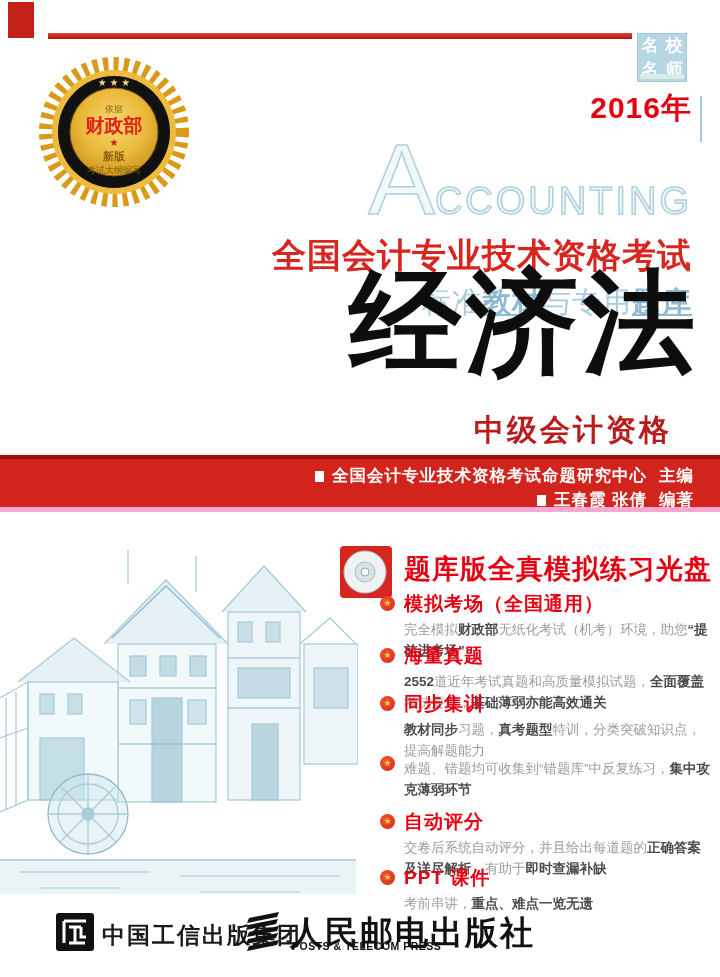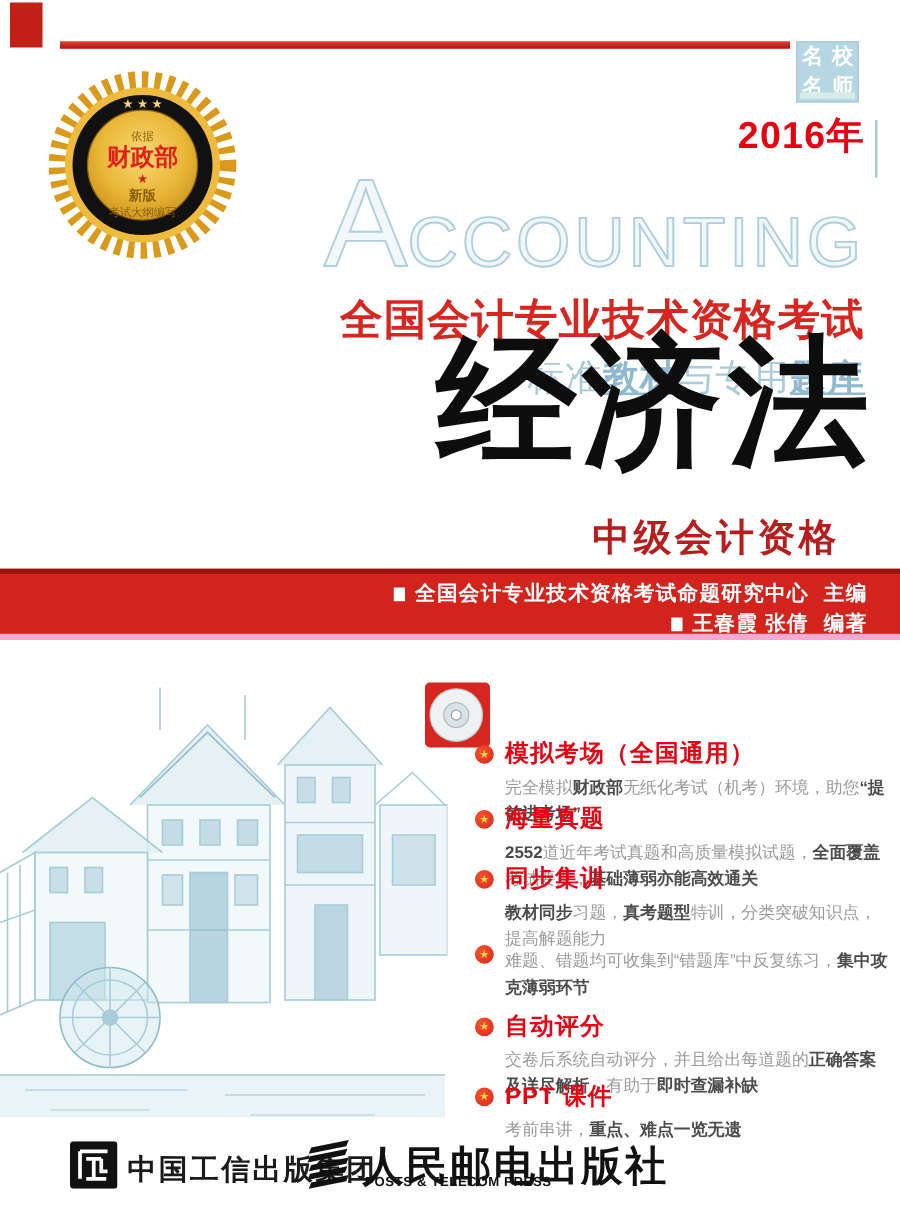--- a/index.html
+++ b/index.html
@@ -16,21 +16,21 @@
   .seal span{color:#ffffff;font-weight:bold;font-size:17px;line-height:1;
              font-family:"DejaVu Serif",serif;}
   .seal::after{content:"";position:absolute;left:2px;right:2px;bottom:2px;height:5px;background:#d9ece6;}
 
   
   .header-right{position:absolute;right:28px;top:88px;width:460px;text-align:right;}
   .year{font-size:30px;font-weight:bold;color:#e60012;letter-spacing:1px;}
   .accounting{margin-top:0;white-space:nowrap;line-height:1;
               color:rgba(183,211,226,0.18);-webkit-text-stroke:1.5px #aecfdf;}
   .accounting .big-a{font-size:100px;font-weight:400;letter-spacing:0;}
-  .accounting .rest{font-size:56px;letter-spacing:3px;}
+  .accounting .rest{font-size:38px;letter-spacing:3px;}
   .exam-title{margin-top:4px;font-size:34px;font-weight:bold;color:#d7261f;letter-spacing:1px;}
   .series{position:relative;margin-top:4px;font-size:29px;color:#a9cbdc;letter-spacing:1px;}
   .series .seg-bold{font-weight:bold;color:#8fb9cf;text-decoration:underline;}
   .series-tick{position:absolute;right:-10px;top:8px;width:2px;height:46px;background:#a9cbdc;}
 
   
   .medal{position:absolute;left:36px;top:54px;width:156px;height:156px;}
 
   
   .book-title{position:absolute;right:20px;top:258px;font-family:"DejaVu Serif",serif;
@@ -188,20 +188,21 @@
     </div>
   </div>
 
   <svg class="disc-icon" viewBox="0 0 54 54">
     <rect x="1" y="1" width="52" height="52" rx="4" fill="#d7261f"></rect>
     <circle cx="26" cy="27" r="21" fill="#eef2f3" stroke="#b9c6c9" stroke-width="1"></circle>
     <path d="M26 6 a21 21 0 0 1 0 42 a16 16 0 0 0 0 -42" fill="#9fc6cf" opacity="0.7"></path>
     <circle cx="26" cy="27" r="10" fill="#d9e2e4" stroke="#aebcbf"></circle>
     <circle cx="26" cy="27" r="4" fill="#ffffff" stroke="#9aa8ab"></circle>
   </svg>
+  <div class="disc-heading">题库版全真模拟练习光盘</div>
 
   <div class="feature" style="top:594px">
     <div class="f-head"><span class="f-bullet">
           <i>★</i>
         </span><span class="f-title">模拟考场（全国通用）</span></div>
     <div class="f-body"><span>完全模拟</span><span class="seg-bold">财政部</span><span>无纸化考试（机考）环境，助您</span><span class="seg-bold">“提前进考场”</span></div>
   </div>
   <div class="feature" style="top:646px">
     <div class="f-head"><span class="f-bullet">
           <i>★</i>

